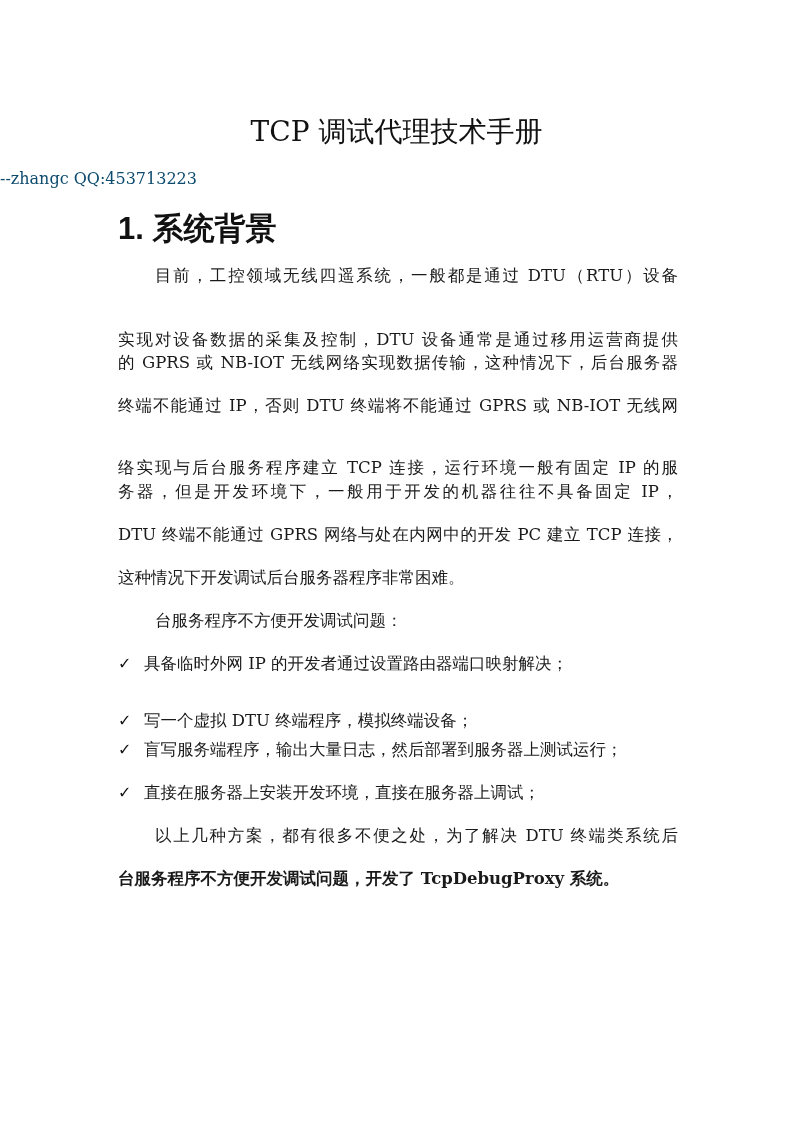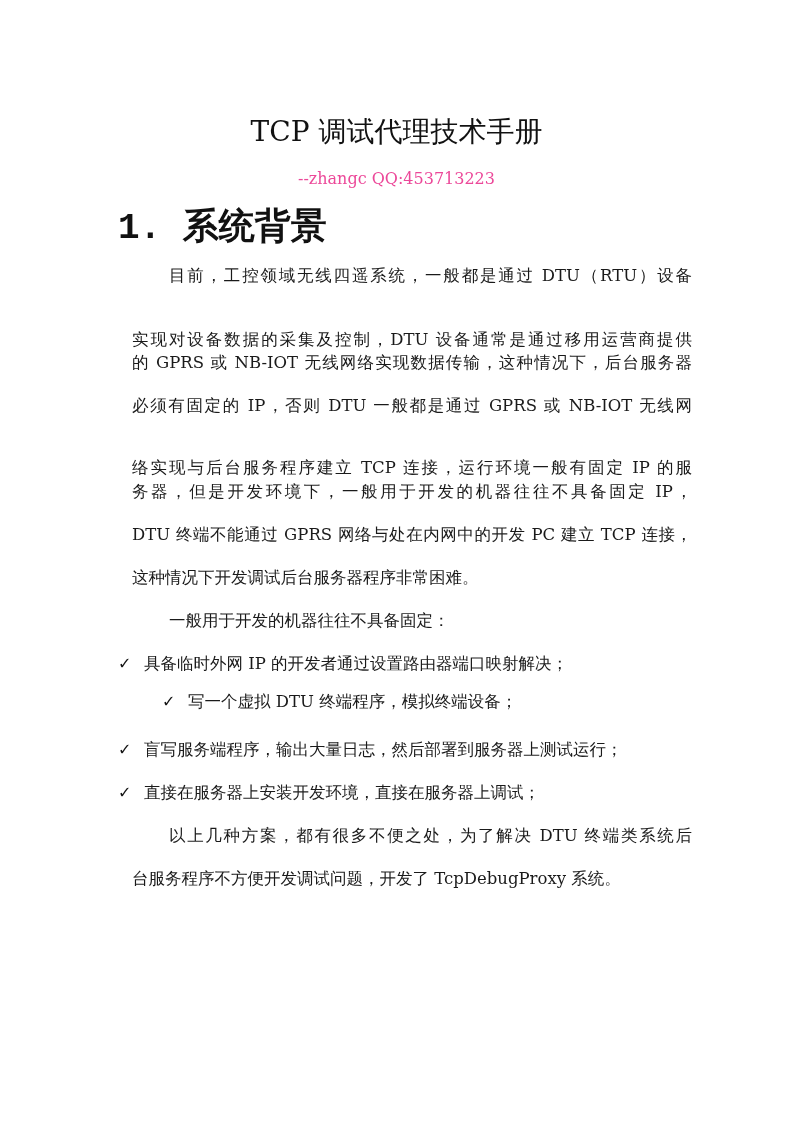--- a/index.html
+++ b/index.html
@@ -33,38 +33,37 @@
       line-height: 40px;
       font-weight: normal;
       letter-spacing: 0px;
       color: #111;
     }
     .subtitle {
       position: absolute;
       left: 0;
       width: 793px;
       top: 167px;
-      text-align: center;
       font-size: 16px;
       line-height: 24px;
-      color: #ec4899;
+      color: #0c4a6e;
     }
     .h1 {
       position: absolute;
       left: 118px;
       top: 207px;
-      font-family: Liberation Mono, monospace;
-      font-size: 36px;
+      font-family: Liberation Sans, sans-serif;
+      font-size: 31px;
       line-height: 44px;
       font-weight: bold;
       color: #111;
     }
     .line {
       position: absolute;
-      left: 132px;
+      left: 118px;
       width: 560px;
       font-size: 16.5px;
       line-height: 24px;
       white-space: nowrap;
       color: #1a1a1a;
     }
     .justify {
       text-align: justify;
       text-align-last: justify;
     }
@@ -92,37 +91,37 @@
 <div class="page">
 
   <div class="title">TCP 调试代理技术手册</div>
   <div class="subtitle">--zhangc QQ:453713223</div>
 
   <div class="h1">1. 系统背景</div>
 
   <div class="line justify indent" style="top:264px;">目前，工控领域无线四遥系统，一般都是通过 DTU（RTU）设备</div>
   <div class="line justify" style="top:308px;margin-top:20px;">实现对设备数据的采集及控制，DTU 设备通常是通过移用运营商提供</div>
   <div class="line justify" style="top:351px;">的 GPRS 或 NB-IOT 无线网络实现数据传输，这种情况下，后台服务器</div>
-  <div class="line justify" style="top:394px;">必须有固定的 IP，否则 DTU 一般都是通过 GPRS 或 NB-IOT 无线网</div>
+  <div class="line justify" style="top:394px;">终端不能通过 IP，否则 DTU 终端将不能通过 GPRS 或 NB-IOT 无线网</div>
   <div class="line justify" style="top:437px;margin-top:19px;">络实现与后台服务程序建立 TCP 连接，运行环境一般有固定 IP 的服</div>
   <div class="line justify" style="top:480px;">务器，但是开发环境下，一般用于开发的机器往往不具备固定 IP，</div>
   <div class="line justify" style="top:523px;">DTU 终端不能通过 GPRS 网络与处在内网中的开发 PC 建立 TCP 连接，</div>
   <div class="line" style="top:566px;">这种情况下开发调试后台服务器程序非常困难。</div>
 
-  <div class="line indent" style="top:609px;">一般用于开发的机器往往不具备固定：</div>
+  <div class="line indent" style="top:609px;">台服务程序不方便开发调试问题：</div>
 
   <div class="bullet" style="top:652px;">
     <span class="check">✓</span><span>具备临时外网 IP 的开发者通过设置路由器端口映射解决；</span>
   </div>
-  <div class="bullet" style="top:690px;margin-left:44px;">
+  <div class="bullet" style="top:709px;">
     <span class="check">✓</span><span>写一个虚拟 DTU 终端程序，模拟终端设备；</span>
   </div>
   <div class="bullet" style="top:781px;">
     <span class="check">✓</span><span>直接在服务器上安装开发环境，直接在服务器上调试；</span>
   </div>
   <div class="bullet" style="top:738px;">
     <span class="check">✓</span><span>盲写服务端程序，输出大量日志，然后部署到服务器上测试运行；</span>
   </div>
 
   <div class="line justify indent" style="top:824px;">以上几种方案，都有很多不便之处，为了解决 DTU 终端类系统后</div>
-  <div class="line" style="top:867px;">台服务程序不方便开发调试问题，开发了 TcpDebugProxy 系统。</div>
+  <div class="line" style="top:867px;font-weight:bold;">台服务程序不方便开发调试问题，开发了 TcpDebugProxy 系统。</div>
 
 </div>
 
 </body></html>

